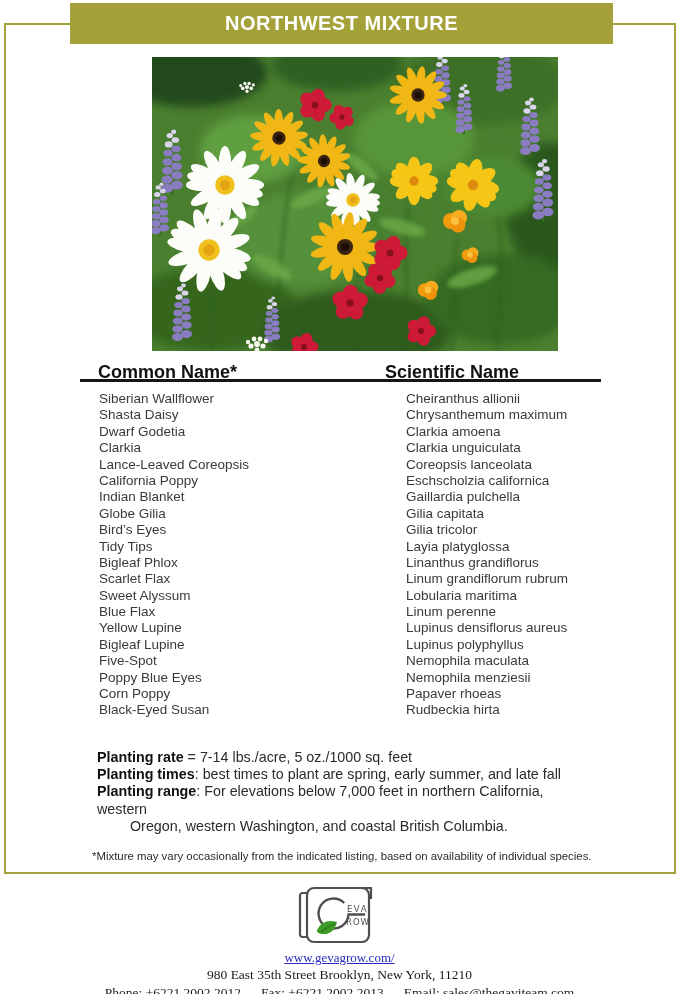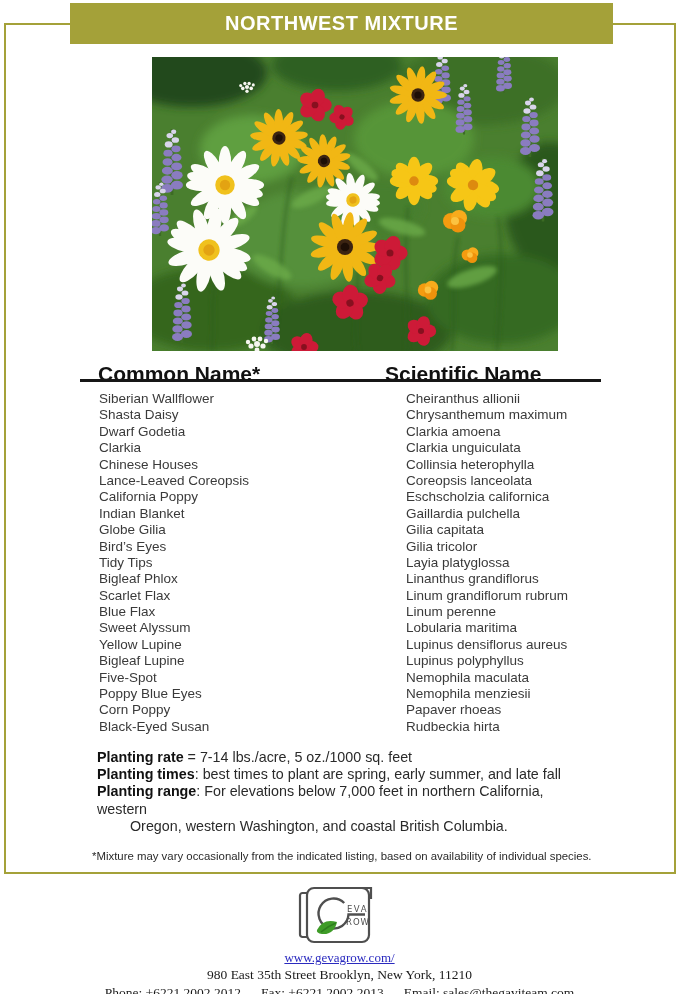--- a/index.html
+++ b/index.html
@@ -11,21 +11,21 @@
   .page-frame{
     position:absolute; left:4px; top:23px; width:672px; height:851px;
     border:2px solid var(--olive); box-sizing:border-box; background:#fff;
   }
   .banner{
     position:absolute; left:70px; top:3px; width:543px; height:41px;
     background:var(--olive); color:#fff; display:flex; align-items:center; justify-content:center;
     font-weight:bold; font-size:20px; letter-spacing:.5px; z-index:3;
   }
   .photo{ position:absolute; left:152px; top:57px; width:406px; height:294px; z-index:2; }
-  .col-header{ position:absolute; top:362px; font-weight:bold; font-size:21px; color:#111; z-index:2;}
+  .col-header{ position:absolute; top:362px; font-weight:bold; font-size:18px; color:#111; z-index:2;}
   .col-header.c1{ left:98px; }
   .col-header.c2{ left:385px; }
   .header-rule{ position:absolute; left:80px; top:379px; width:521px; height:3px; background:#161616; z-index:2;}
   .species-rows{ position:absolute; left:0; top:391px; width:549px; z-index:2;}
   .species-row{ position:relative; height:16.4px; font-size:13.5px; line-height:16.4px; color:#3a3a3a; }
   .species-row .common{ position:absolute; left:99px; white-space:nowrap; }
   .species-row .sci{ position:absolute; left:406px; white-space:nowrap; }
   .planting{ position:absolute; left:97px; top:749px; width:560px; font-size:14.3px; color:#2a2a2a; z-index:2;}
   .planting-line{ line-height:17.2px; white-space:nowrap; }
   .planting-line.indent{ padding-left:33px; }
@@ -243,24 +243,20 @@
     </div>
     <div class="species-row">
       <span class="common">Dwarf Godetia</span>
       <span class="sci">Clarkia amoena</span>
     </div>
     <div class="species-row">
       <span class="common">Clarkia</span>
       <span class="sci">Clarkia unguiculata</span>
     </div>
     <div class="species-row">
-      <span class="common">Chinese Houses</span>
-      <span class="sci">Collinsia heterophylla</span>
-    </div>
-    <div class="species-row">
       <span class="common">Lance-Leaved Coreopsis</span>
       <span class="sci">Coreopsis lanceolata</span>
     </div>
     <div class="species-row">
       <span class="common">California Poppy</span>
       <span class="sci">Eschscholzia californica</span>
     </div>
     <div class="species-row">
       <span class="common">Indian Blanket</span>
       <span class="sci">Gaillardia pulchella</span>
@@ -279,26 +275,26 @@
     </div>
     <div class="species-row">
       <span class="common">Bigleaf Phlox</span>
       <span class="sci">Linanthus grandiflorus</span>
     </div>
     <div class="species-row">
       <span class="common">Scarlet Flax</span>
       <span class="sci">Linum grandiflorum rubrum</span>
     </div>
     <div class="species-row">
+      <span class="common">Sweet Alyssum</span>
+      <span class="sci">Lobularia maritima</span>
+    </div>
+    <div class="species-row">
       <span class="common">Blue Flax</span>
       <span class="sci">Linum perenne</span>
-    </div>
-    <div class="species-row">
-      <span class="common">Sweet Alyssum</span>
-      <span class="sci">Lobularia maritima</span>
     </div>
     <div class="species-row">
       <span class="common">Yellow Lupine</span>
       <span class="sci">Lupinus densiflorus aureus</span>
     </div>
     <div class="species-row">
       <span class="common">Bigleaf Lupine</span>
       <span class="sci">Lupinus polyphyllus</span>
     </div>
     <div class="species-row">

